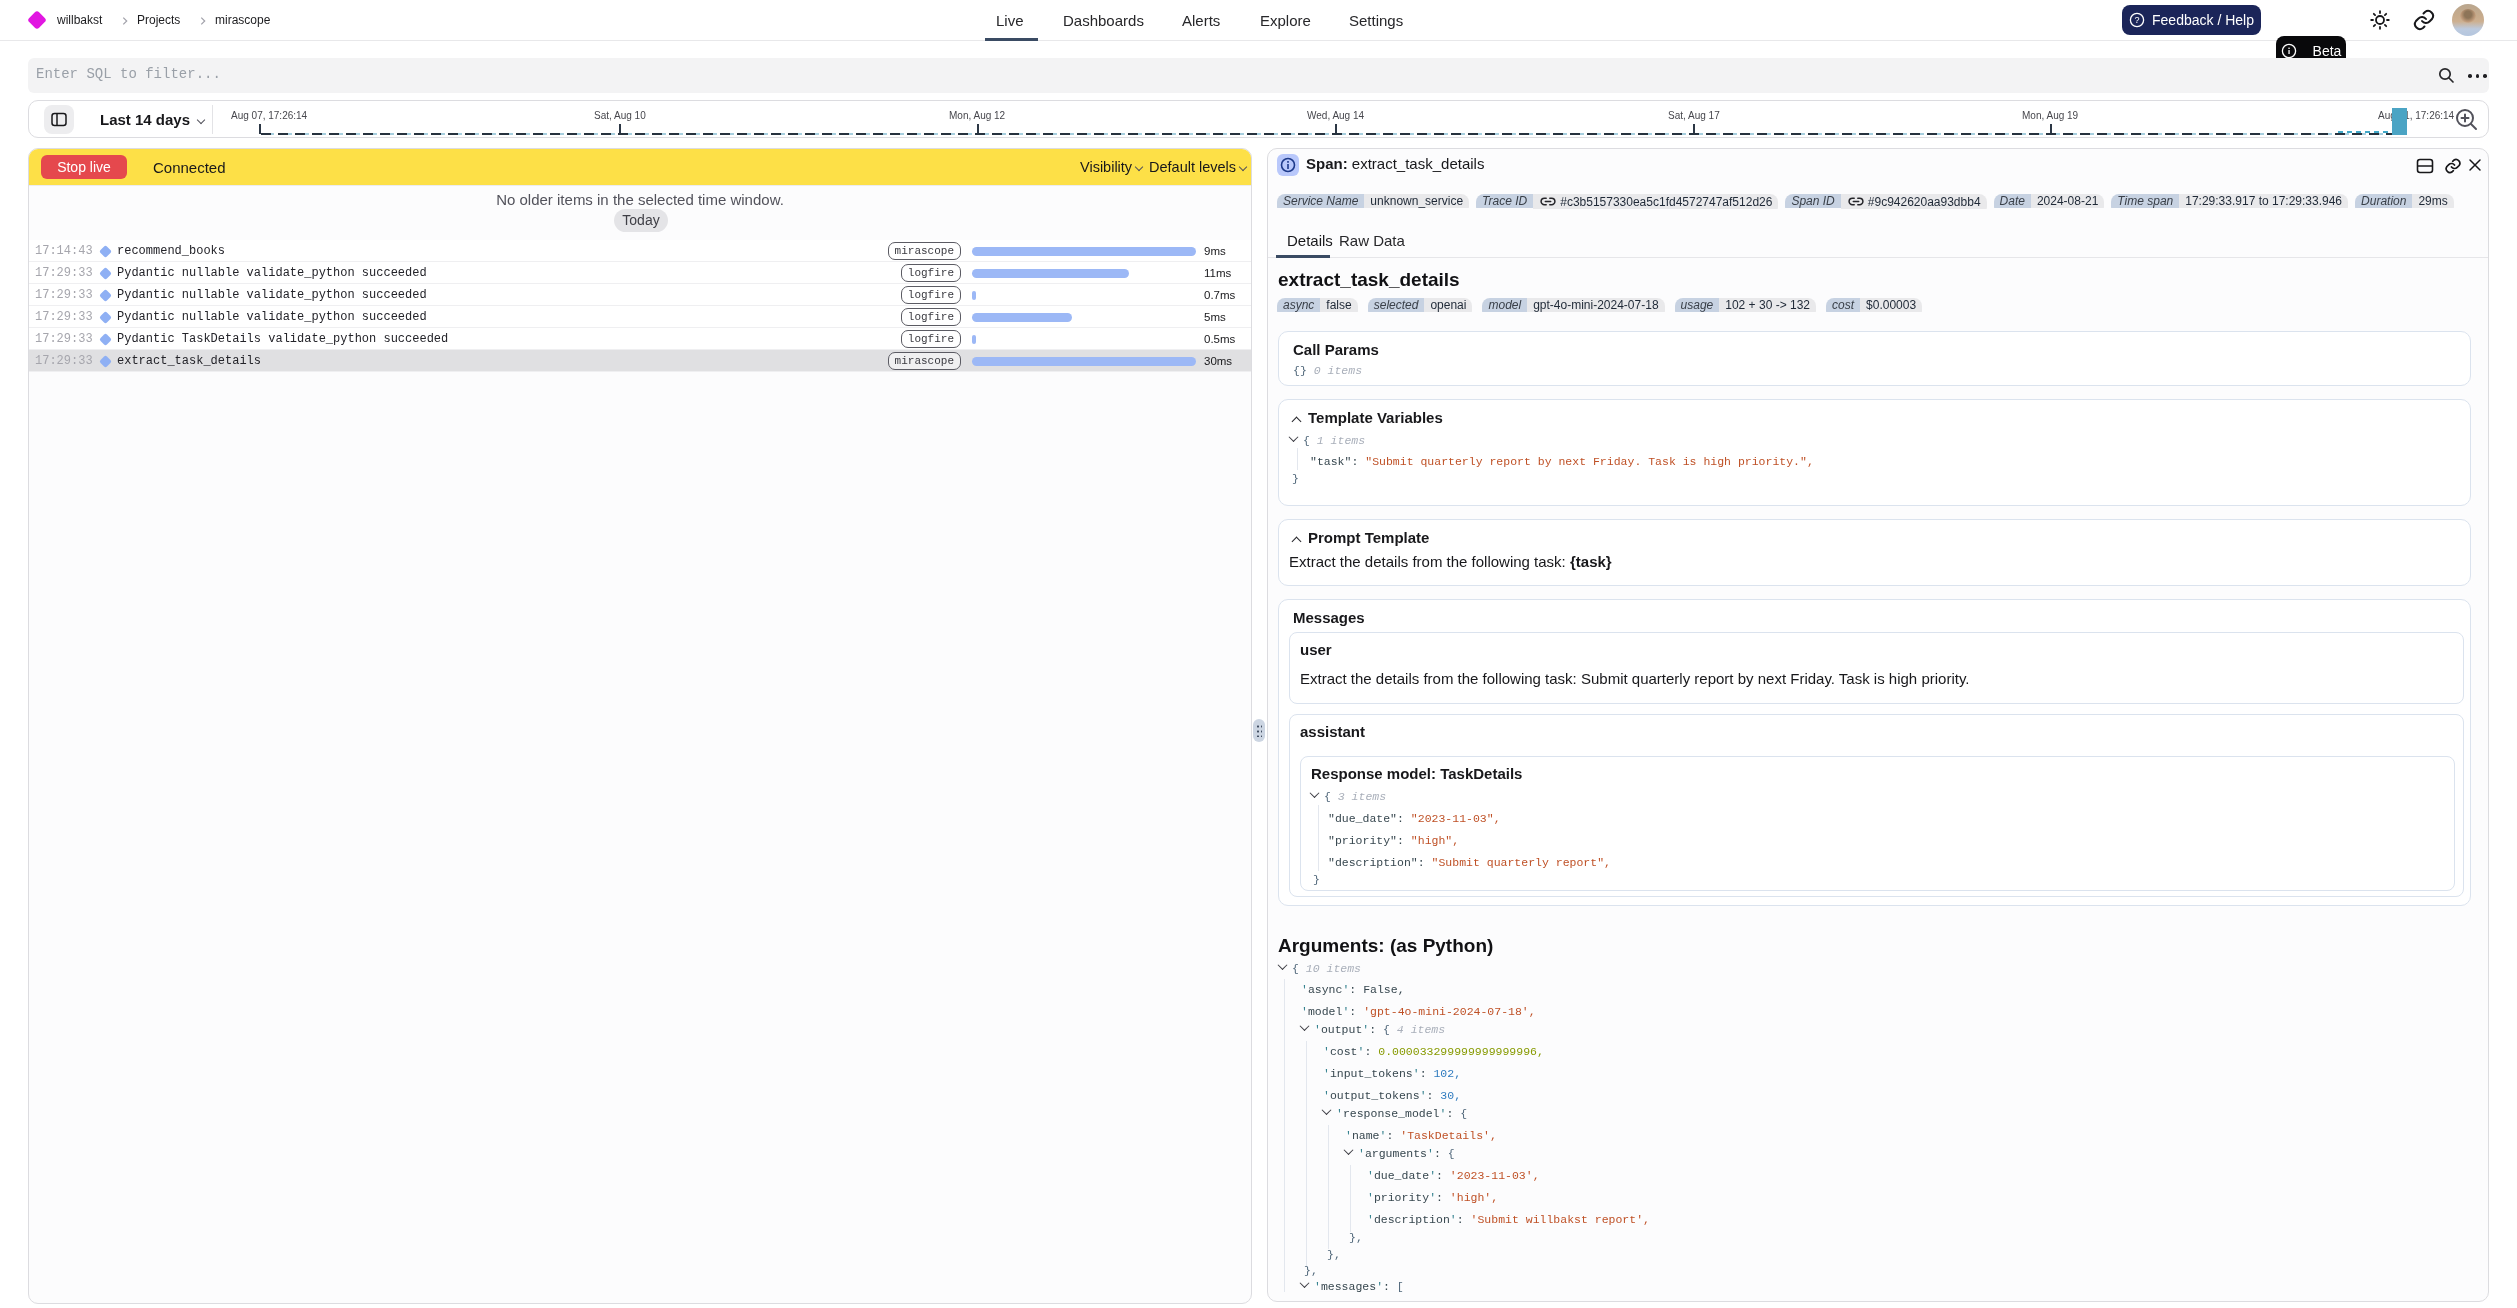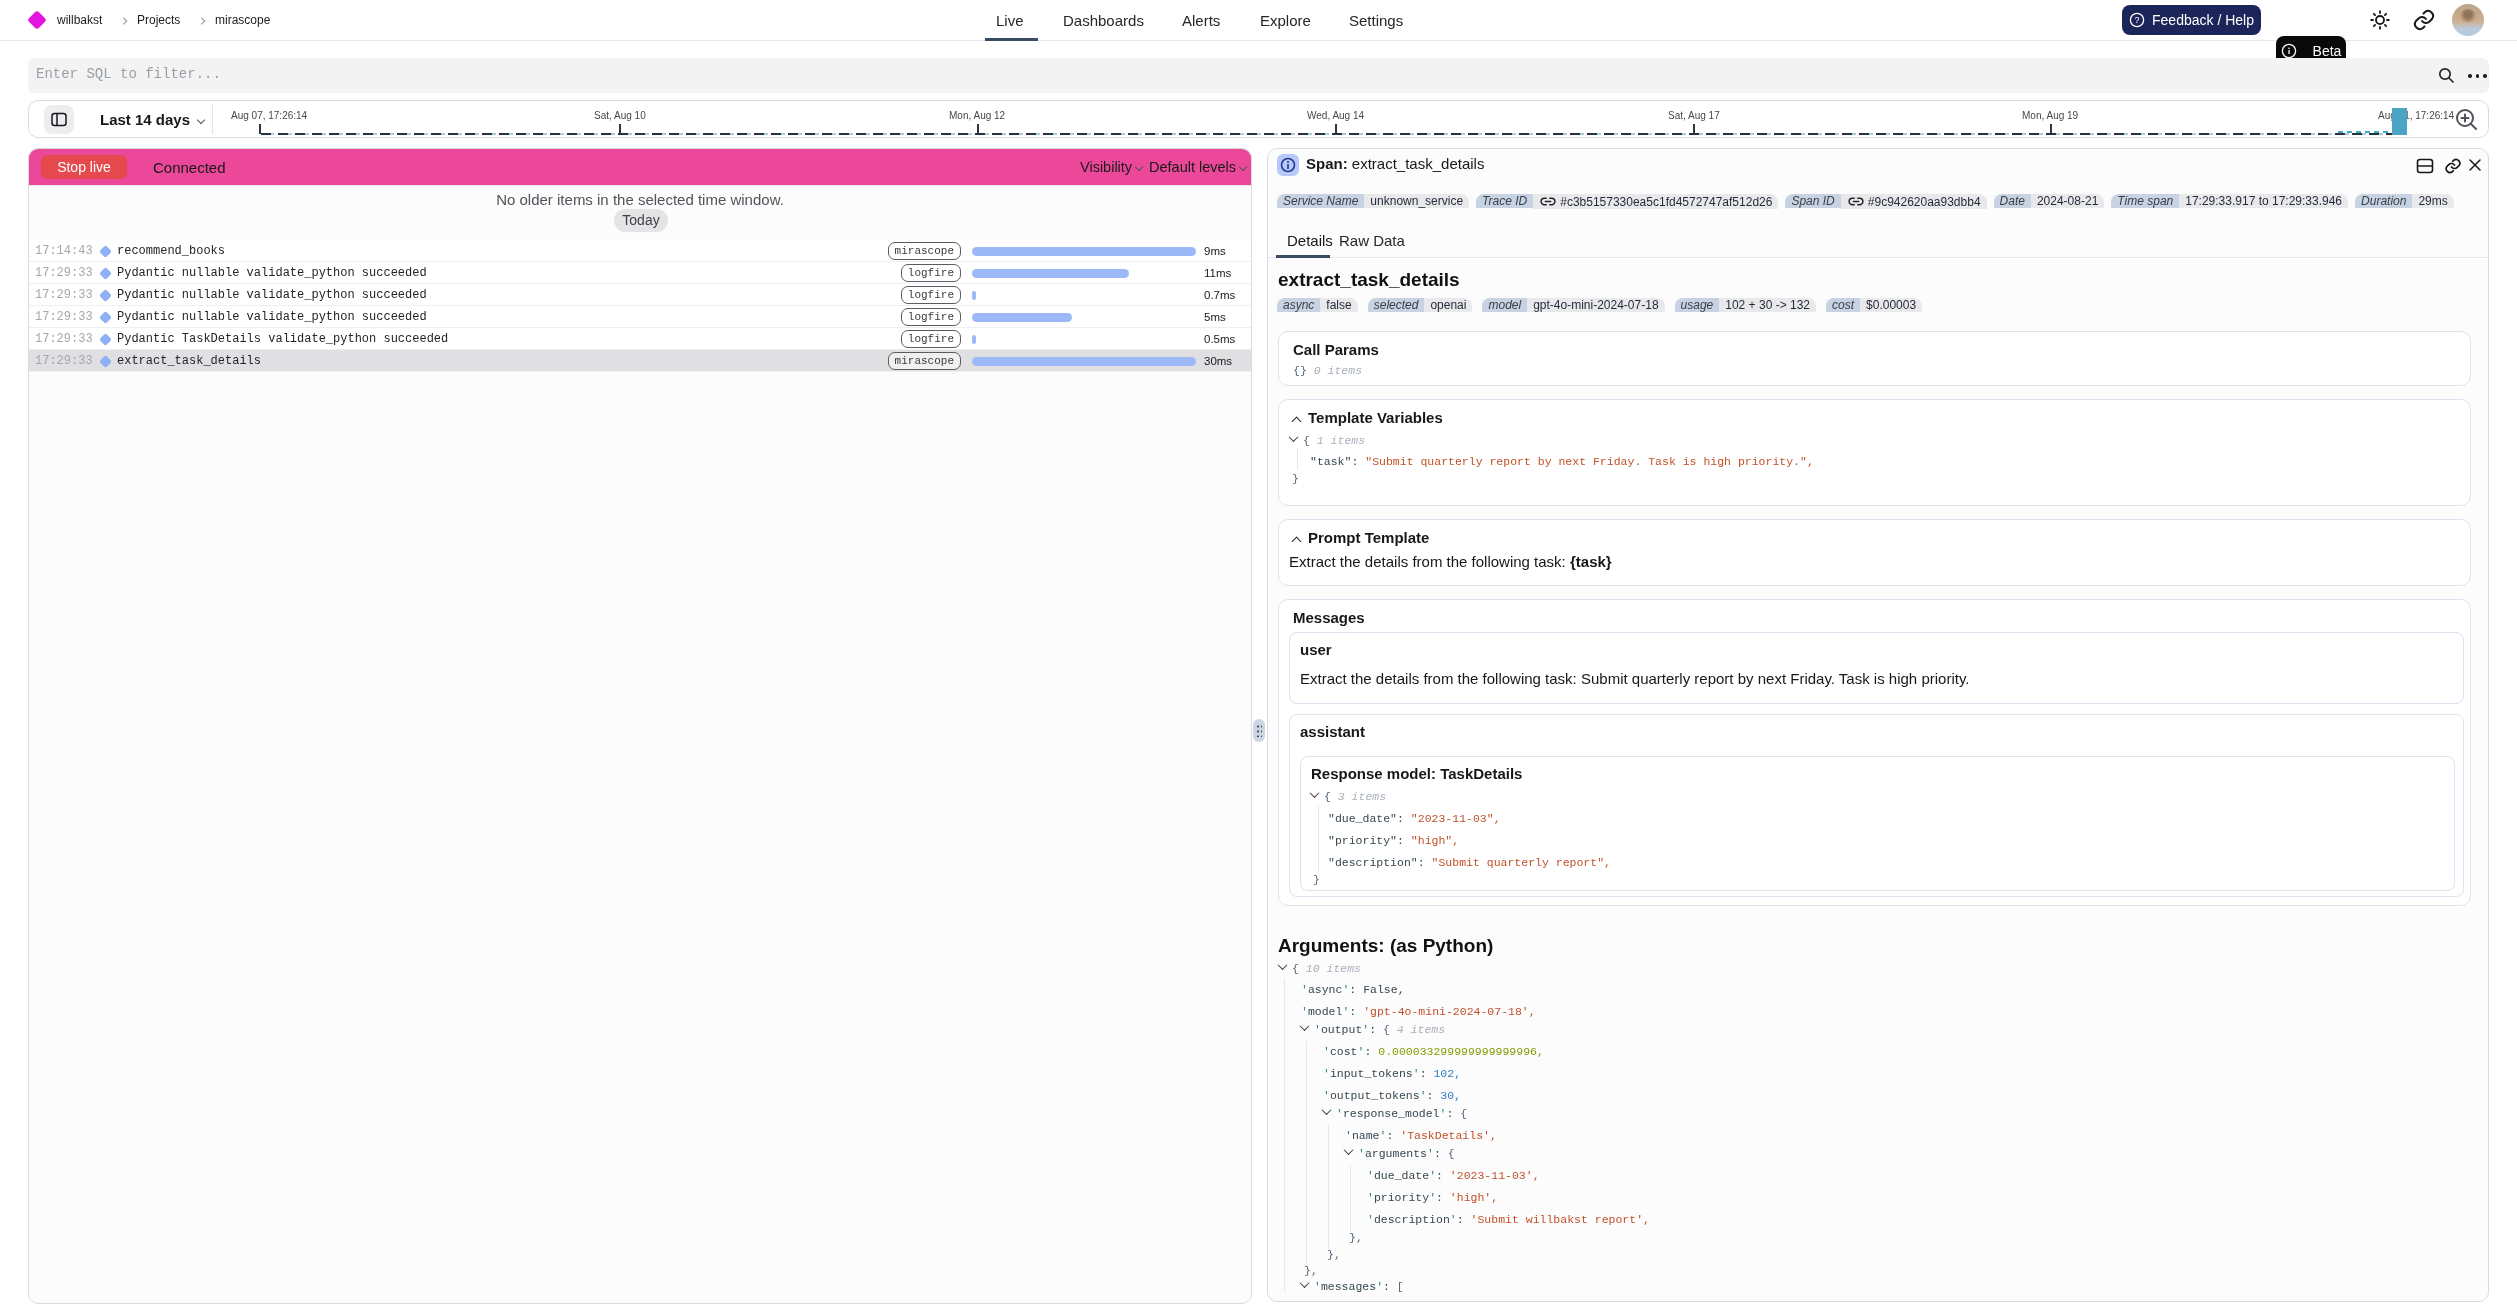--- a/index.html
+++ b/index.html
@@ -33,21 +33,21 @@
 .tl-label { position:absolute; top:9px; font-size:10px; color:#47474d; white-space:nowrap; }
 .tl-tick { position:absolute; width:1.5px; height:10px; background:#2c3745; top:23px; }
 #tl-dash { position:absolute; left:232px; top:31.5px; width:2146px; height:2.5px;
   background:repeating-linear-gradient(90deg,#26323e 0 10px,#a6cede 10px 13.5px,rgba(255,255,255,0) 13.5px 17px); }
 #tl-teal-dash { position:absolute; left:2309px; top:30px; width:54px; height:2px;
   background:repeating-linear-gradient(90deg,#41a8c8 0 5px,transparent 5px 9px); }
 #tl-marker { position:absolute; left:2363px; top:7px; width:15px; height:27px; background:#4ba4c4; }
 
 
 #lcard { position:absolute; left:28px; top:148px; width:1224px; height:1156px; background:#fcfcfd; border:1px solid #dcdce0; border-radius:10px; overflow:hidden; }
-#lc-head { position:absolute; left:0; top:0; width:100%; height:37px; border-bottom:1px solid #ececef; background:#ec4899; }
+#lc-head { position:absolute; left:0; top:0; width:100%; height:37px; border-bottom:1px solid #ececef; background:#fde047; }
 #btn-stop { position:absolute; left:12px; top:6px; width:86px; height:24px; background:#e5484d; color:#fff; border-radius:6px; font-size:14px; text-align:center; line-height:24px; }
 #lc-connected { position:absolute; left:124px; top:0; height:37px; line-height:37px; font-size:15px; color:#18181b; }
 .lc-dd { position:absolute; top:0; height:37px; line-height:37px; font-size:14.5px; color:#18181b; white-space:nowrap; }
 #lc-noolder { position:absolute; left:0; top:40px; width:100%; text-align:center; font-size:15px; color:#52525b; height:22px; line-height:22px; }
 #lc-today { position:absolute; left:585px; top:60px; width:54px; height:23px; background:#e4e4e7; border-radius:12px; text-align:center; line-height:23px; font-size:14px; color:#3f3f46; }
 .lrow { position:absolute; left:0; width:100%; height:22px; border-bottom:1px solid #efeff1; background:#fff; }
 .lrow.sel { background:#e0e0e2; }
 .lr-time { position:absolute; left:6px; top:0; height:22px; line-height:22px; font-size:12px; color:#a6a6ad; font-family:"Liberation Mono",monospace; }
 .lr-dia { position:absolute; left:72px; top:7px; width:9px; height:9px; background:#8fb0f4; border-radius:2px; transform:rotate(45deg); }
 .lr-name { position:absolute; left:88px; top:0; height:22px; line-height:22px; font-size:12px; color:#232329; font-family:"Liberation Mono",monospace; }

